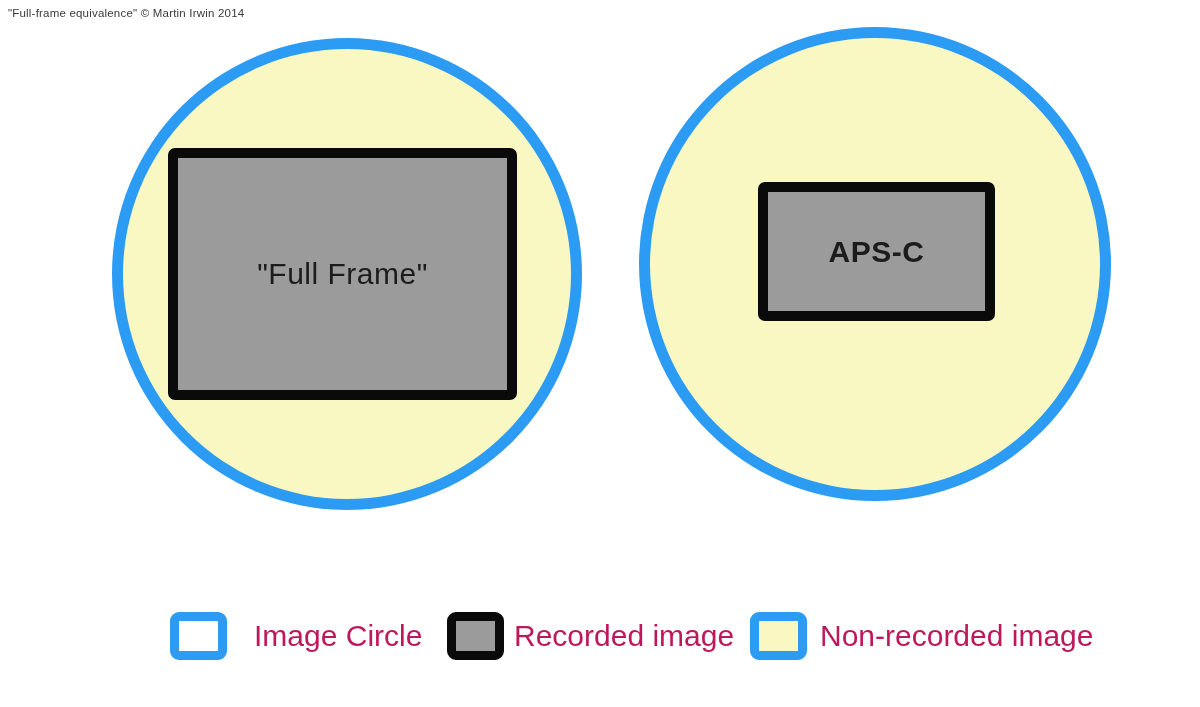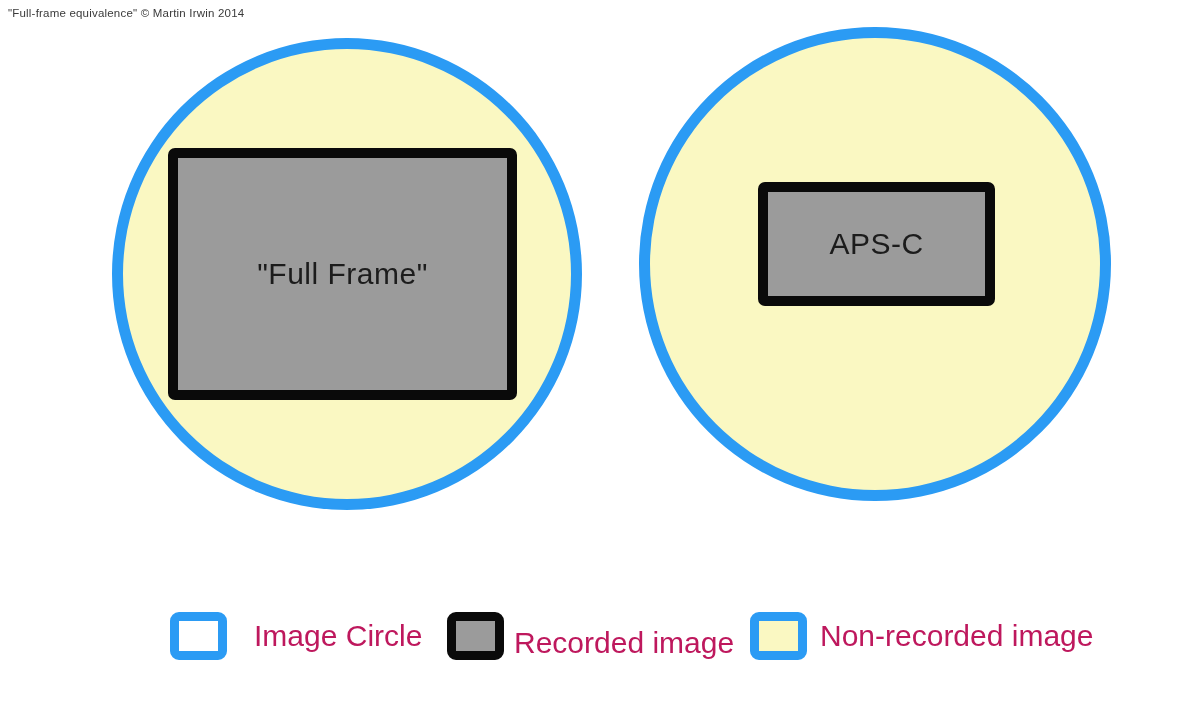--- a/index.html
+++ b/index.html
@@ -36,34 +36,34 @@
     position: absolute;
     box-sizing: border-box;
     border: 10px solid var(--black, #0a0a0a);
     background: var(--gray, #9b9b9b);
     border-radius: 7px;
     display: flex;
     align-items: center;
     justify-content: center;
   }
   .rect-left  { left: 168px; top: 148px; width: 349px; height: 252px; }
-  .rect-right { left: 758px; top: 182px; width: 237px; height: 124px; }
+  .rect-right { left: 758px; top: 182px; width: 237px; height: 139px; font-weight: bold; }
   .sensor-label {
     font-size: 30px;
     color: #1c1c1c;
     letter-spacing: 0.5px;
   }
   .legend-item {
     position: absolute;
     top: 612px;
     display: flex;
     align-items: center;
   }
   .legend-item-1 { left: 170px; }
-  .legend-item-2 { left: 447px; align-items: flex-end; }
+  .legend-item-2 { left: 447px; }
   .legend-item-3 { left: 750px; }
   .swatch {
     box-sizing: border-box;
     width: 57px;
     height: 48px;
     border-radius: 9px;
     flex: 0 0 auto;
   }
   .swatch-image-circle {
     border: 9px solid var(--blue, #2b9bf4);

